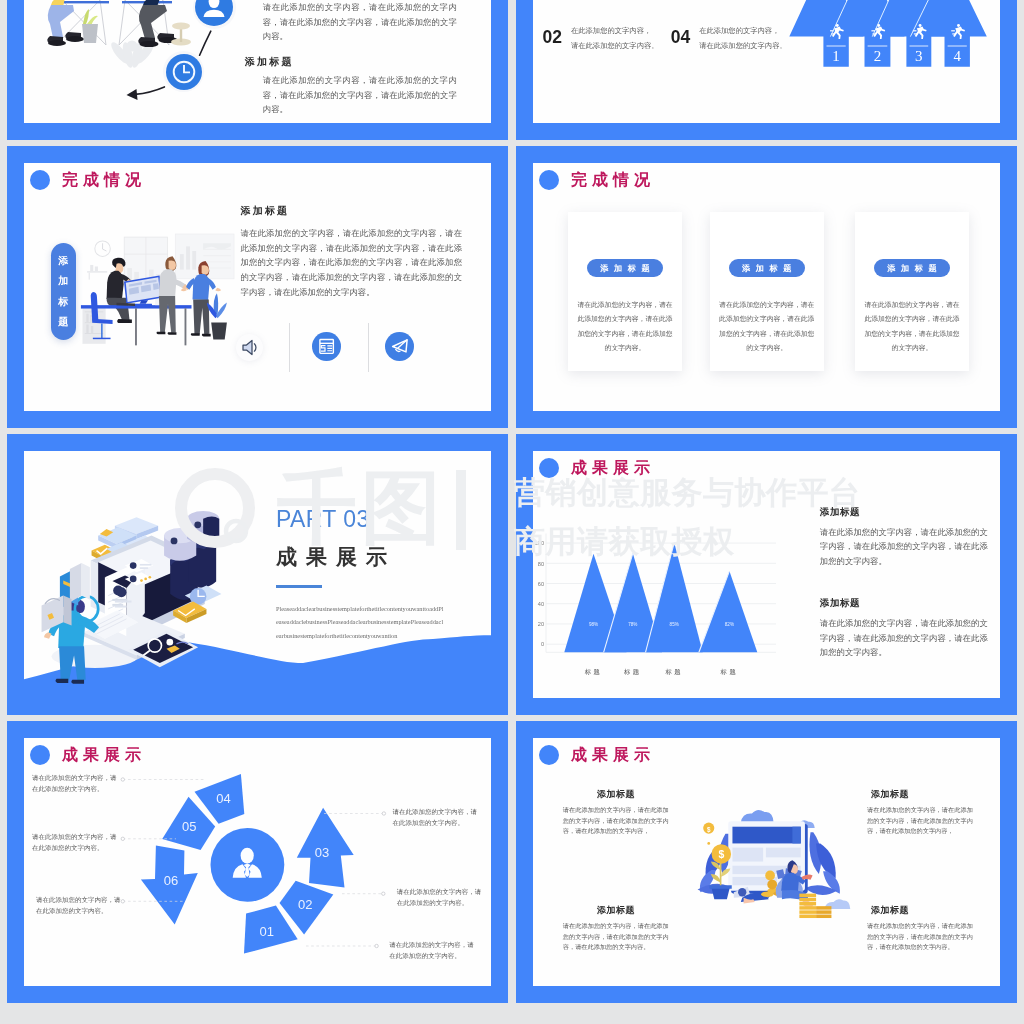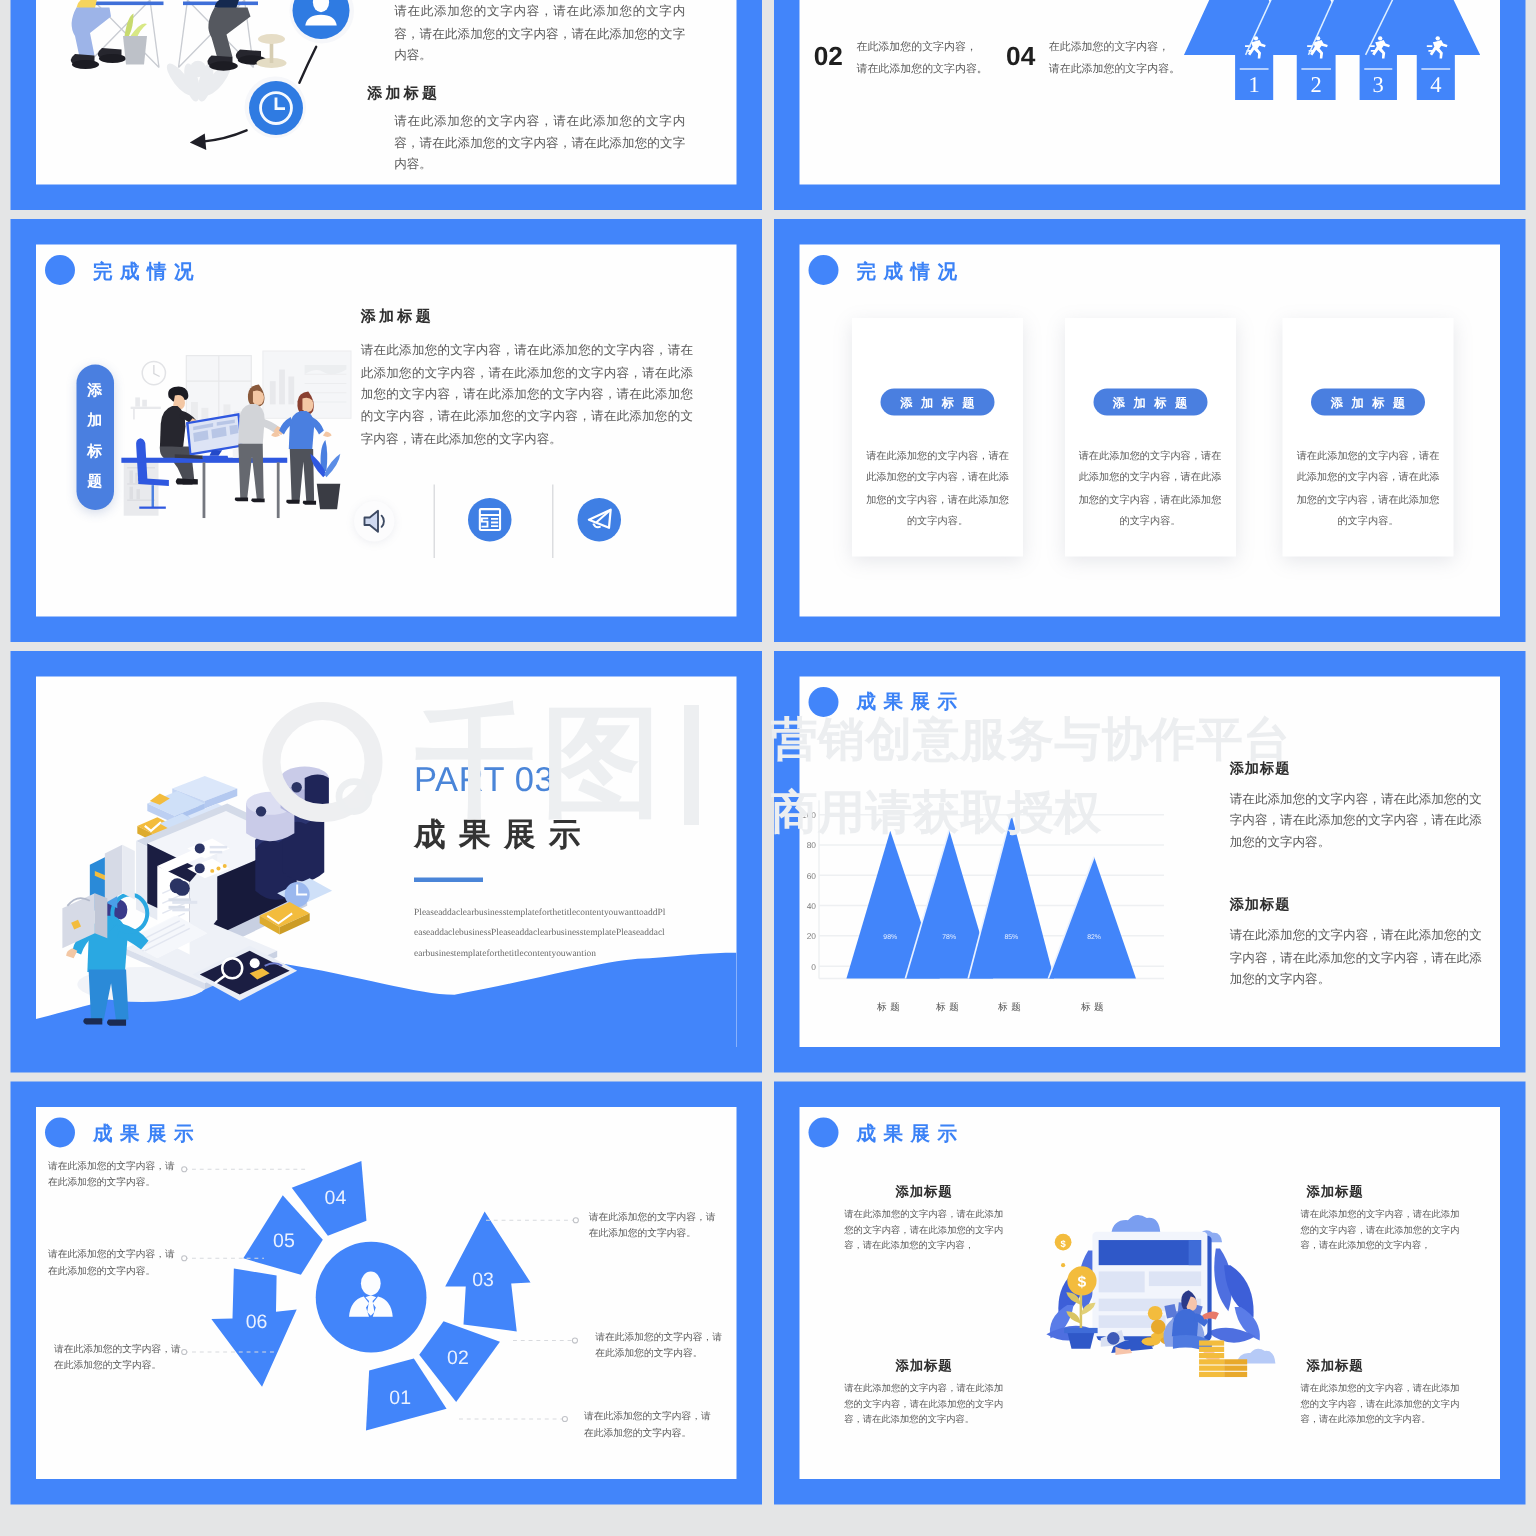--- a/index.html
+++ b/index.html
@@ -4,21 +4,21 @@
 <title>PPT Template Preview</title>
 <style>
 html,body{margin:0;padding:0;width:1024px;height:1024px;background:#e4e5e6;overflow:hidden;
   font-family:"Liberation Sans",sans-serif;}
 #stage{position:relative;width:1024px;height:1024px;overflow:hidden;background:#e4e5e6;}
 .slide{position:absolute;width:501px;height:281.5px;background:#4285fa;overflow:hidden;}
 .inner{position:absolute;left:17px;top:17px;width:467px;height:247.5px;background:#fefefe;overflow:hidden;}
 .hdr{position:absolute;left:6px;top:6px;display:flex;align-items:center;height:22px;}
 .hdr .dot{width:20px;height:20px;border-radius:50%;background:#4285fa;flex:0 0 auto;}
 
-.hdr .htxt{margin-left:12px;font-weight:bold;font-size:13px;letter-spacing:5px;color:#3b82f6;
+.hdr .htxt{margin-left:12px;font-weight:bold;font-size:16px;letter-spacing:5px;color:#be185d;
   font-family:"Liberation Sans",sans-serif;line-height:1;white-space:nowrap;}
 .body-t{font-family:"Liberation Serif",serif;color:#595959;font-size:8.4px;line-height:14.7px;
   text-align:justify;}
 .sub-t{font-family:"Liberation Serif",serif;font-weight:bold;color:#2e2e2e;font-size:10px;letter-spacing:2.2px;}
 svg{display:block;overflow:visible;}
 .abs{position:absolute;}
 .s7t{font-family:"Liberation Serif",serif;color:#595959;font-size:6.5px;line-height:11.1px;width:86px;text-align:left;}
 .q8t{font-family:"Liberation Serif",serif;font-weight:bold;color:#2e2e2e;font-size:9px;letter-spacing:0.5px;}
 .q8b{font-family:"Liberation Serif",serif;color:#595959;font-size:6.2px;line-height:10.7px;width:106px;text-align:justify;}
 .card4{width:114px;height:159px;background:#fff;box-shadow:0 3px 12px rgba(120,130,150,.18);}

